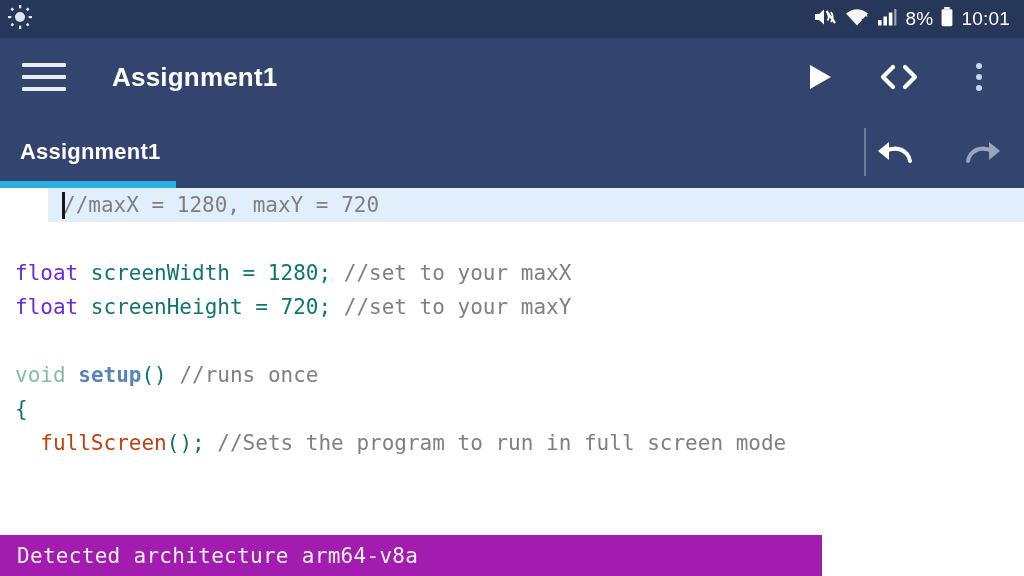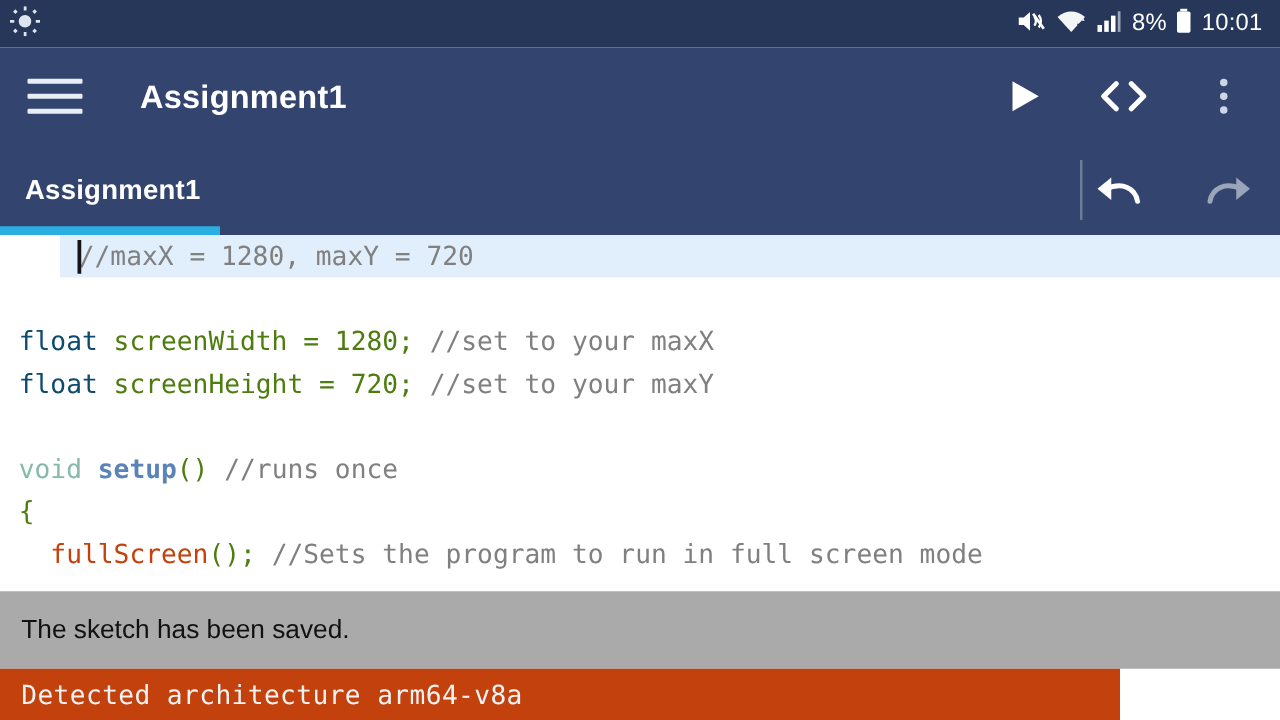--- a/index.html
+++ b/index.html
@@ -84,41 +84,41 @@
     font-size:21px; line-height:34px;
     white-space:pre;
   }
   .line { position:relative; height:34px; padding-left:15px; }
   .line.current { background:#e1eefb; width:1010px;margin-left:48px; }
   .caret {
     position:absolute; left:14px; top:4px; width:3px; height:27px;
     background:#151515;
   }
   .tok-comment { color:#808080; }
-  .tok-type    { color:#0c4a6e; }
+  .tok-type    { color:#6d28d9; }
   .tok-void    { color:#87b9ab; }
   .tok-fn-bold { color:#5a83b8; font-weight:bold; }
   .tok-fn      { color:#c2410c; }
-  .tok-plain   { color:#4d7c0f; }
+  .tok-plain   { color:#0f766e; }
   .gutter-strip {
     position:absolute; left:0; top:0; width:13px; height:285px; background:#ffffff;
   }
 
   
   .msgbar {
     position:absolute; left:0; top:473px; width:1024px; height:62px;
     background:#aaaaaa;
     display:flex; align-items:center; padding-left:17px;
   }
   .msgbar-text { color:#111111; font-size:21px; font-family:"Liberation Sans", sans-serif; }
 
   
   .console {
-    position:absolute; left:0; top:535px; width:896px; height:41px;
-    background:#c2410c;
+    position:absolute; left:0; top:535px; width:822px; height:41px;
+    background:#a21caf;
     display:flex; align-items:center; padding-left:17px;
   }
   .console-text {
     color:#f2f2f2; font-size:21px;
     font-family:"DejaVu Sans Mono", monospace;
     letter-spacing:0.3px;
   }
 </style>
 </head>
 <body>
@@ -231,21 +231,18 @@
         </svg>
       </div>
     </div>
   </div>
 
   <div class="editor">
     <div class="gutter-strip"></div>
     <div class="code" id="code-lines"><div class="line current"><span class="caret"></span><span class="tok-comment">//maxX = 1280, maxY = 720</span></div><div class="line"><span class="tok-plain"></span></div><div class="line"><span class="tok-type">float</span><span class="tok-plain"> screenWidth = 1280; </span><span class="tok-comment">//set to your maxX</span></div><div class="line"><span class="tok-type">float</span><span class="tok-plain"> screenHeight = 720; </span><span class="tok-comment">//set to your maxY</span></div><div class="line"><span class="tok-plain"></span></div><div class="line"><span class="tok-void">void</span><span class="tok-plain"> </span><span class="tok-fn-bold">setup</span><span class="tok-plain">() </span><span class="tok-comment">//runs once</span></div><div class="line"><span class="tok-plain">{</span></div><div class="line"><span class="tok-plain">  </span><span class="tok-fn">fullScreen</span><span class="tok-plain">(); </span><span class="tok-comment">//Sets the program to run in full screen mode</span></div><div class="line"><span class="tok-plain"></span></div></div>
   </div>
 
-  <div class="msgbar">
-    <span class="msgbar-text">The sketch has been saved.</span>
-  </div>
 
   <div class="console">
     <span class="console-text">Detected architecture arm64-v8a</span>
   </div>
 
 </div>
 
 </body></html>

